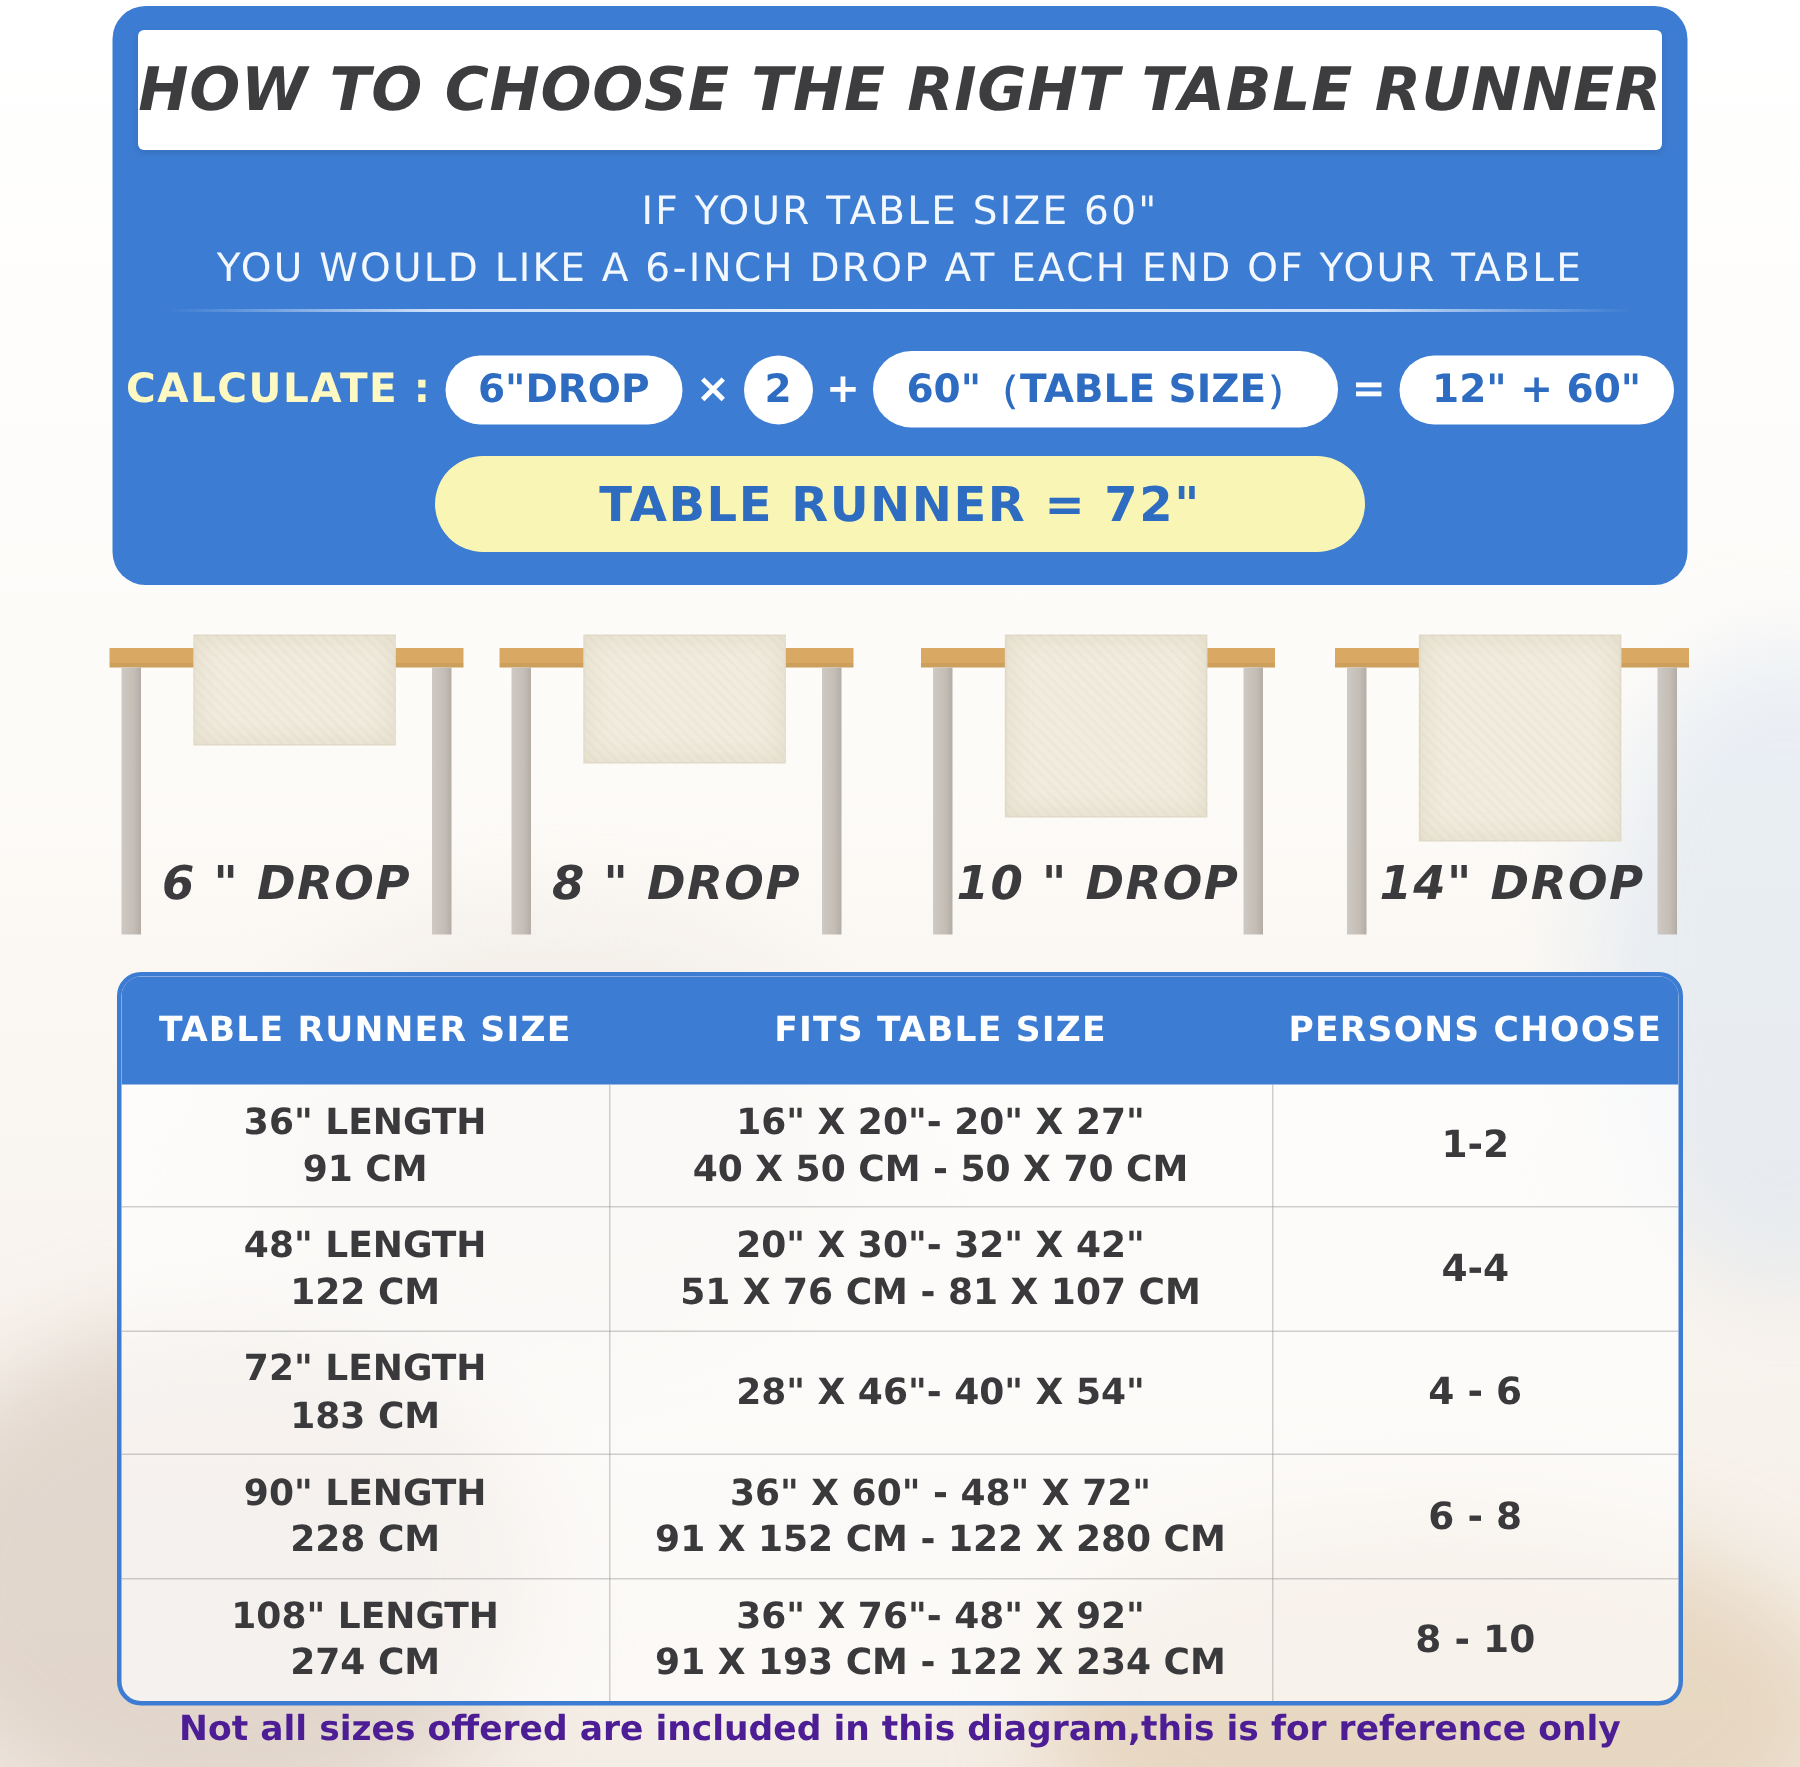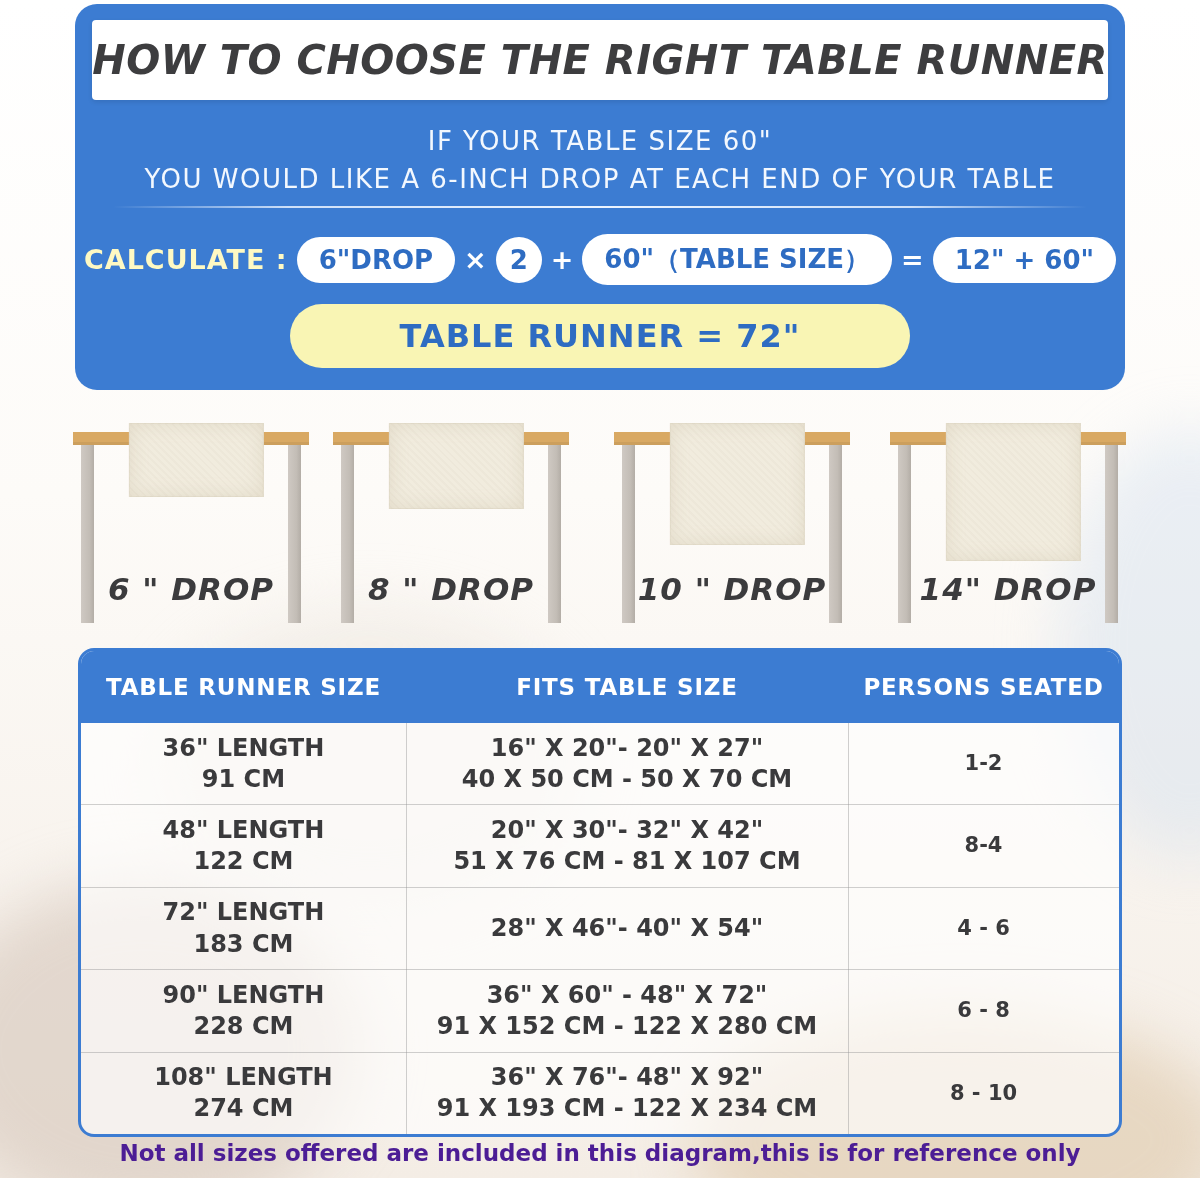--- a/index.html
+++ b/index.html
@@ -65,21 +65,21 @@
     background:rgba(255,255,255,0.66); box-sizing:border-box; }
   .chart-head { display:flex; height:72px; background:#3c7cd2; }
   .hc { display:flex; align-items:center; justify-content:center; color:#ffffff;
     font-weight:bold; font-size:23px; letter-spacing:0.8px; white-space:nowrap; }
   .cw1 { width:31.3%; } .cw2 { width:42.6%; } .cw3 { width:26.1%; }
   .chart-body { position:relative; height:calc(100% - 72px); display:flex; flex-direction:column; }
   .row { flex:1; display:flex; border-top:1px solid rgba(150,150,150,0.45); }
   .row:first-child { border-top:none; }
   .cell { display:flex; flex-direction:column; align-items:center; justify-content:center;
     color:#3a3a3c; font-weight:bold; font-size:24px; line-height:1.3; text-align:center; }
-  .cell.persons { font-size:21px; }
+  .cell.persons { font-size:25px; }
   .vline { position:absolute; top:0; bottom:0; width:1px; background:rgba(150,150,150,0.45); }
   .vline.v1 { left:31.3%; } .vline.v2 { left:73.9%; }
 
   .footer-note { position:absolute; top:1140px; left:0; width:100%; margin:0;
     text-align:center; font-weight:bold; font-size:23px; color:#4c1d95; }
 </style>
 </head>
 <body>
 
 <div class="blob blob-a"></div>
@@ -135,21 +135,21 @@
   <div class="leg left"></div>
   <div class="leg right"></div>
   <div class="runner r4"></div>
   <figcaption>14" DROP</figcaption>
 </figure>
 
 <section class="size-chart">
   <header class="chart-head">
     <div class="hc cw1">TABLE RUNNER SIZE</div>
     <div class="hc cw2">FITS TABLE SIZE</div>
-    <div class="hc cw3">PERSONS SEATED</div>
+    <div class="hc cw3">PERSONS CHOOSE</div>
   </header>
   <div class="chart-body">
     <div class="row">
       <div class="cell cw1">
         <div>36" LENGTH</div>
         <div>91 CM</div>
       </div>
       <div class="cell cw2">
         <div>16" X 20"- 20" X 27"</div>
         <div>40 X 50 CM - 50 X 70 CM</div>
@@ -158,21 +158,21 @@
     </div>
     <div class="row">
       <div class="cell cw1">
         <div>48" LENGTH</div>
         <div>122 CM</div>
       </div>
       <div class="cell cw2">
         <div>20" X 30"- 32" X 42"</div>
         <div>51 X 76 CM - 81 X 107 CM</div>
       </div>
-      <div class="cell cw3 persons">8-4</div>
+      <div class="cell cw3 persons">4-4</div>
     </div>
     <div class="row">
       <div class="cell cw1">
         <div>72" LENGTH</div>
         <div>183 CM</div>
       </div>
       <div class="cell cw2">
         <div>28" X 46"- 40" X 54"</div>
       </div>
       <div class="cell cw3 persons">4 - 6</div>

